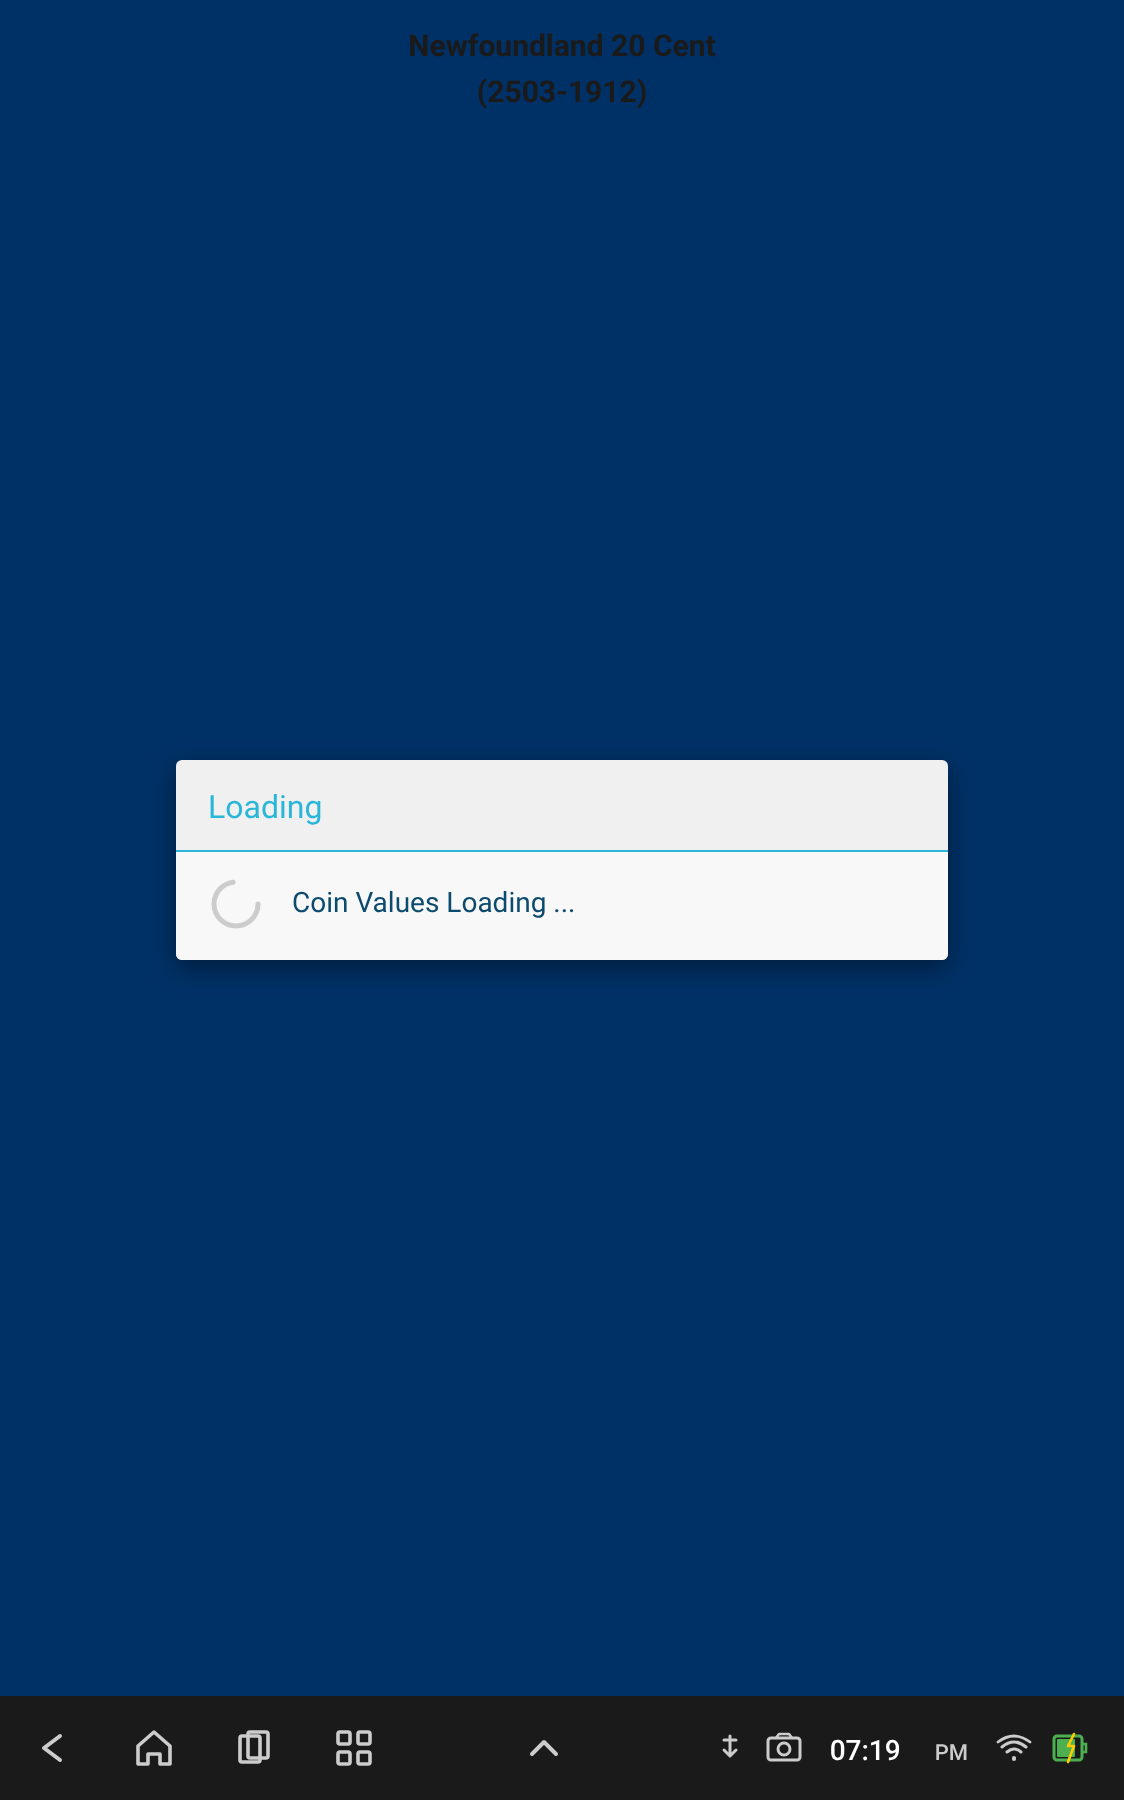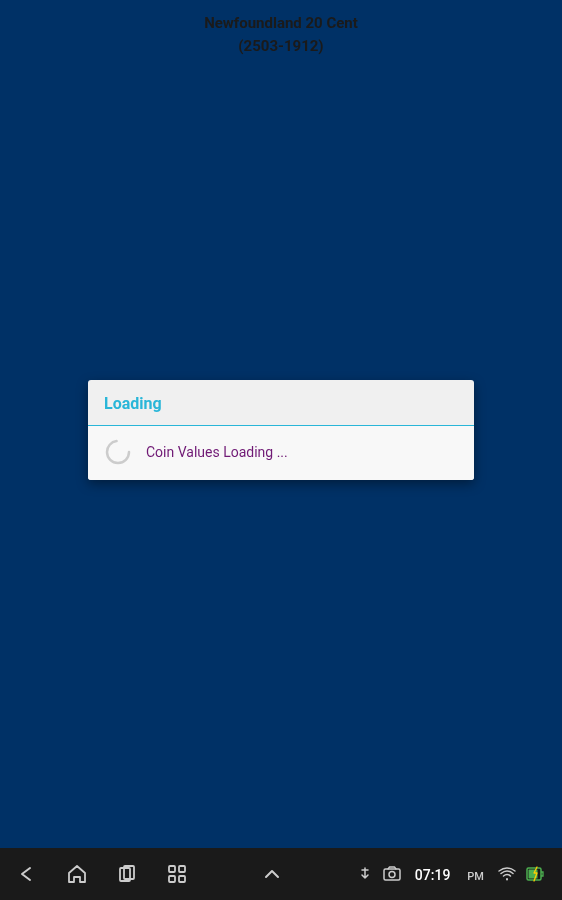--- a/index.html
+++ b/index.html
@@ -38,21 +38,21 @@
     }
 
     #loading-header {
       padding: 14px 16px 12px 16px;
       border-bottom: 1.5px solid #29b6d8;
     }
 
     #loading-title {
       color: #29b6d8;
       font-size: 16px;
-      font-weight: 700;
+      font-weight: 400;
     }
 
     #loading-body {
       display: flex;
       align-items: center;
       padding: 12px 16px 14px 16px;
       background-color: #f8f8f8;
     }
 
     #spinner {
@@ -65,21 +65,21 @@
     #spinner svg {
       animation: spin 1.2s linear infinite;
     }
 
     @keyframes spin {
       from { transform: rotate(0deg); }
       to { transform: rotate(360deg); }
     }
 
     #loading-message {
-      color: #701a75;
+      color: #0c4a6e;
       font-size: 14px;
     }
 
     
     #nav-bar {
       position: absolute;
       bottom: 0;
       left: 0;
       width: 562px;
       height: 52px;

